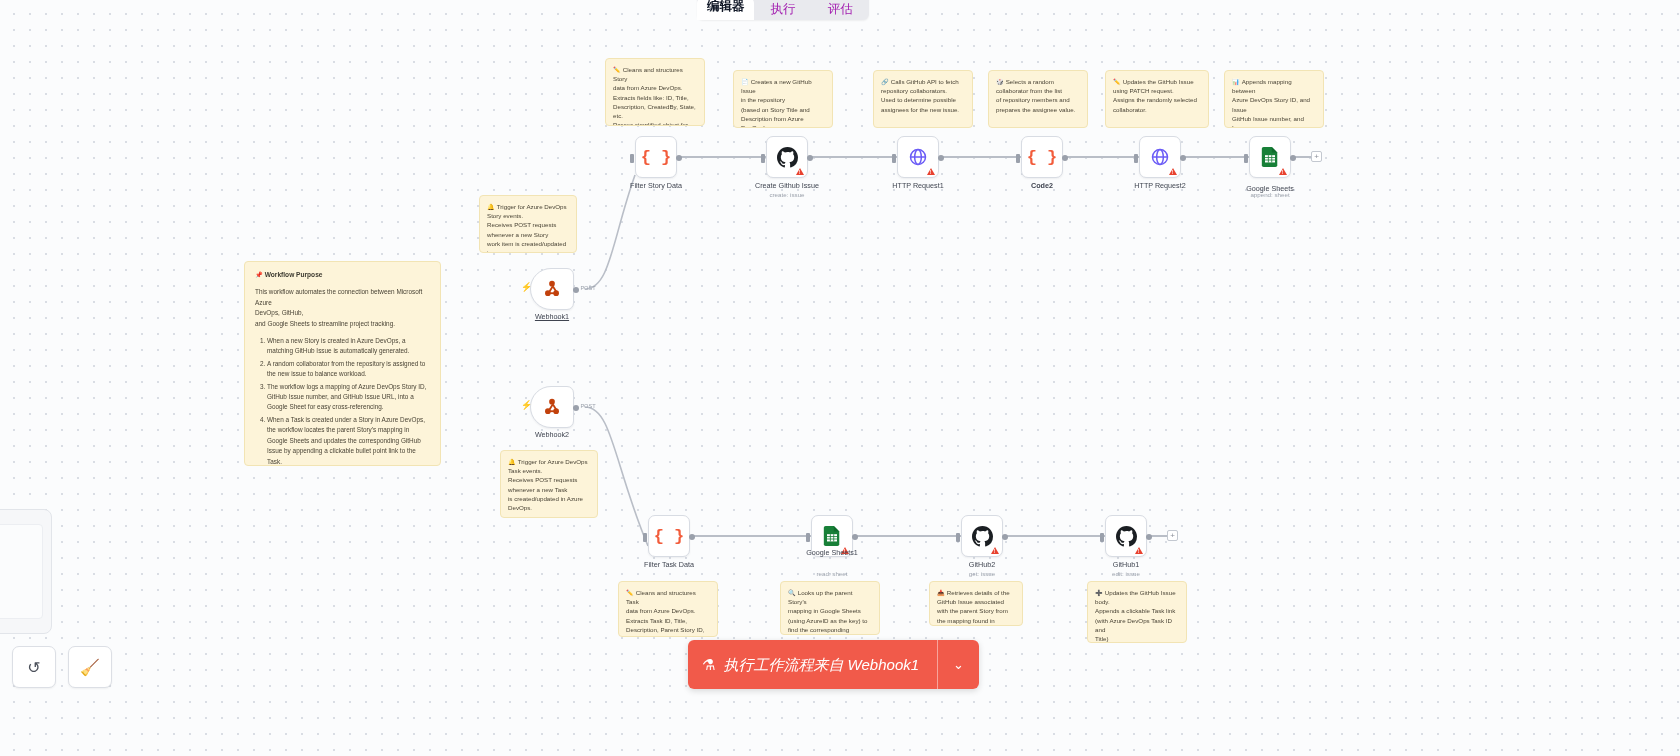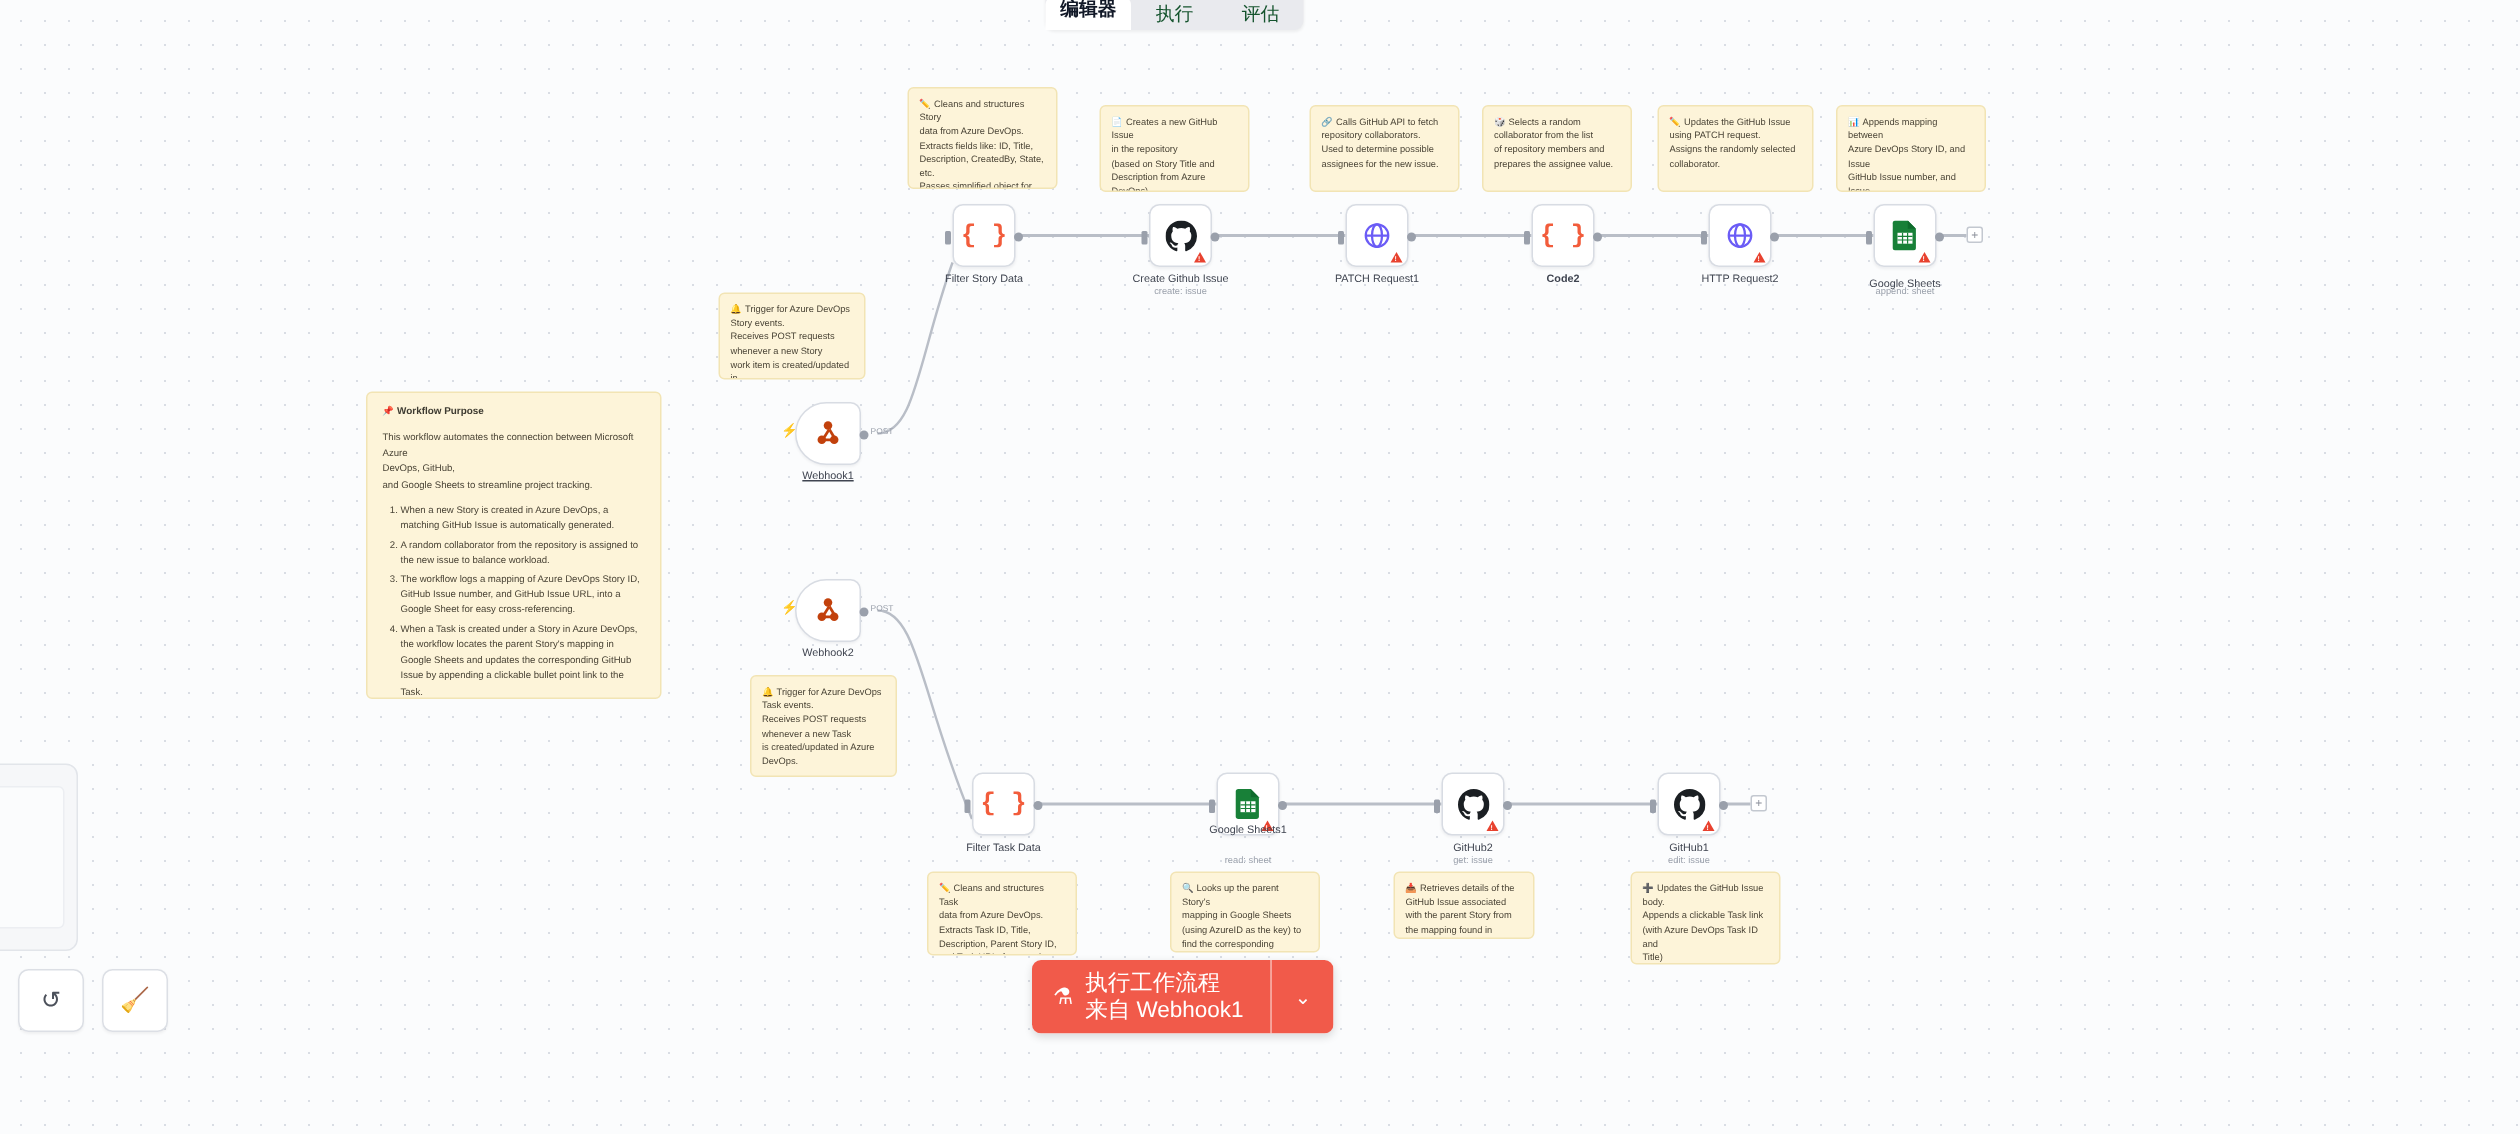--- a/index.html
+++ b/index.html
@@ -21,21 +21,21 @@
   .tabbar {
     position: absolute; left: 697px; top: -20px;
     width: 172px; height: 40px;
     background: #e9eaee;
     border-radius: 6px;
     display: flex; align-items: flex-end;
     box-shadow: 0 1px 2px rgba(0,0,0,.06);
   }
   .tabbar .tab {
     flex: 1; text-align: center;
-    font-size: 12.5px; color: #14532d;
+    font-size: 12.5px; color: #a21caf;
     padding-bottom: 3px;
     line-height: 16px;
     cursor: pointer;
   }
   .tabbar .tab.active { color: #111827; font-weight: 600; background: #fff; height: 22px; border-radius: 5px 5px 0 0; }
 
   
   .sticky {
     position: absolute;
     background: #fdf4d9;
@@ -242,21 +242,21 @@
       <div class="node" style="left: 897px; top: 136px;">
         <svg width="20" height="20" viewBox="0 0 24 24" fill="none" stroke="#6b5cf6" stroke-width="1.8">
           <circle cx="12" cy="12" r="9"></circle>
           <ellipse cx="12" cy="12" rx="4" ry="9"></ellipse>
           <line x1="3" y1="12" x2="21" y2="12"></line>
         </svg>
         <span class="port in"></span>
         <span class="port out"></span>
         <span class="warn"></span>
       </div>
-      <div class="node-label" style="left: 918px; top: 181px;">PATCH Request1</div>
+      <div class="node-label" style="left: 918px; top: 181px;">HTTP Request1</div>
       <div class="node" style="left: 1021px; top: 136px;">
         <span class="glyph" style="color:#f25c3b;font-family:'Liberation Mono',monospace;font-weight:600;">{&nbsp;}</span>
         <span class="port in"></span>
         <span class="port out"></span>
       </div>
       <div class="node-label" style="left: 1042px; top: 181px; font-weight: bold;">Code2</div>
       <div class="node" style="left: 1139px; top: 136px;">
         <svg width="20" height="20" viewBox="0 0 24 24" fill="none" stroke="#6b5cf6" stroke-width="1.8">
           <circle cx="12" cy="12" r="9"></circle>
           <ellipse cx="12" cy="12" rx="4" ry="9"></ellipse>
@@ -374,21 +374,21 @@
       <li>A random collaborator from the repository is assigned to the new issue to balance workload.</li>
       <li>The workflow logs a mapping of Azure DevOps Story ID, GitHub Issue number, and GitHub Issue URL, into a Google Sheet for easy cross-referencing.</li>
       <li>When a Task is created under a Story in Azure DevOps, the workflow locates the parent Story's mapping in Google Sheets and updates the corresponding GitHub Issue by appending a clickable bullet point link to the Task.</li>
     </ol>
 
   </div>
 
   <div class="exec-wrap">
     <div class="exec-main">
       <span class="flask">⚗</span>
-      <span style="display:flex;flex-direction:column;">
+      <span style="display:flex;flex-direction:row;font-style:italic;">
         <span>执行工作流程</span>
         <span>来自 Webhook1</span>
       </span>
     </div>
     <div class="exec-caret">
       <span>⌄</span>
     </div>
   </div>
 
   <div class="panel-ghost"></div>

